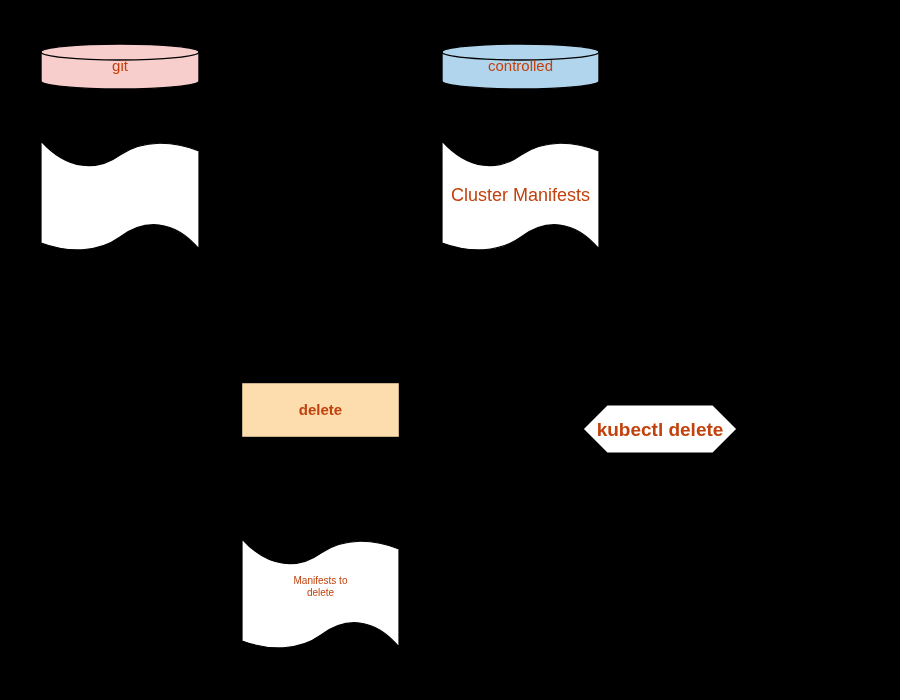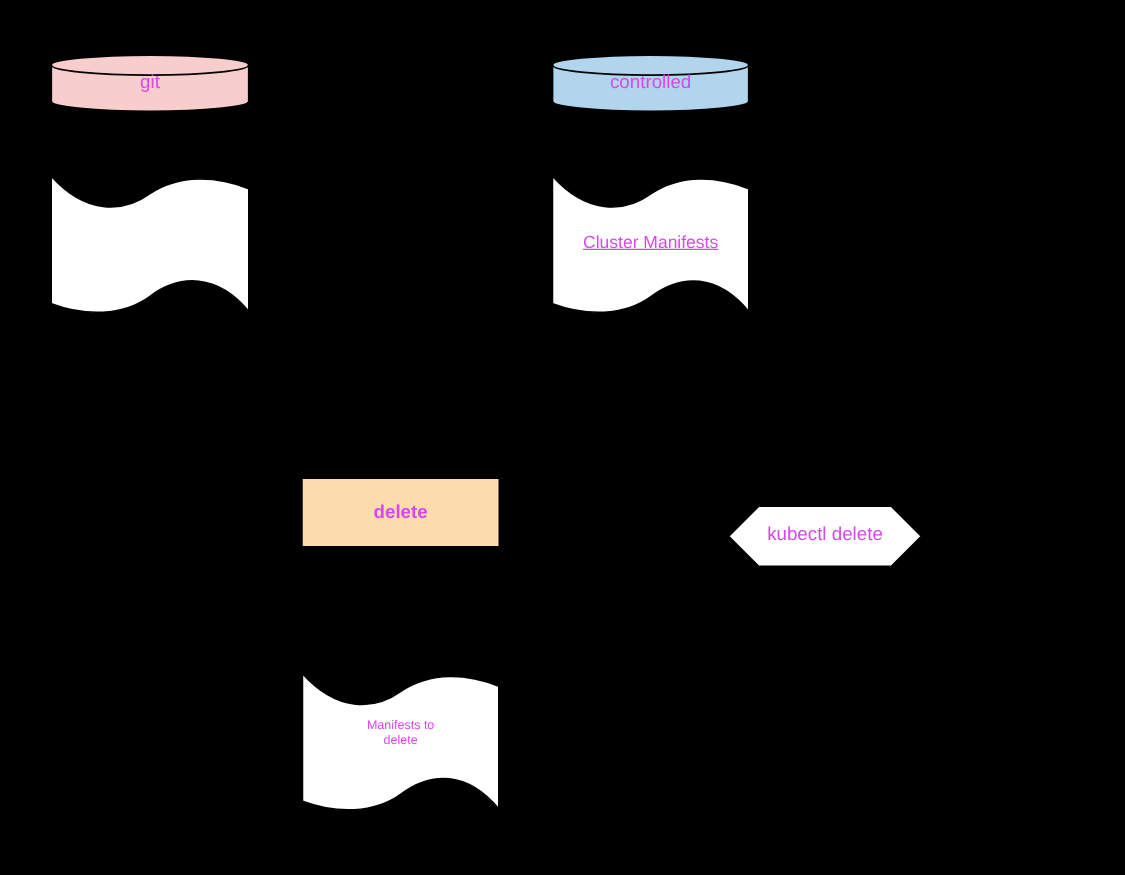--- a/index.html
+++ b/index.html
@@ -33,52 +33,52 @@
     top: 0;
     width: 100%;
     height: 100%;
     overflow: visible;
   }
   .node-label {
     position: absolute;
     left: 0;
     width: 100%;
     text-align: center;
-    color: #d946ef;
+    color: #c2410c;
     line-height: 1.18;
     white-space: pre-line;
     pointer-events: none;
     -webkit-font-smoothing: antialiased;
   }
 
   
   .cyl-git      { left: 40px;  top: 43px;  width: 160px; height: 47px; }
   .cyl-k8s      { left: 441px; top: 43px;  width: 159px; height: 47px; }
   .cyl-git .node-label,
   .cyl-k8s .node-label { top: 14px; font-size: 15px; }
 
   
   .wave-vcm     { left: 40px;  top: 137px; width: 160px; height: 126px; }
   .wave-cm      { left: 441px; top: 137px; width: 159px; height: 126px; }
   .wave-mtd     { left: 241px; top: 535px; width: 159px; height: 126px; }
   .wave-vcm .node-label { top: 40px;  font-size: 15px; }
-  .wave-cm  .node-label { top: 48px;  font-size: 14px; text-decoration: underline; }
+  .wave-cm  .node-label { top: 48px;  font-size: 18px; }
   .wave-mtd .node-label { top: 40px;  font-size: 10px; }
 
   
   .rect-untrak  { left: 241px; top: 382px; width: 159px; height: 56px; }
   .rect-untrak .node-label {
     top: 19px;
     font-size: 15px;
     font-weight: bold;
   }
 
   
   .hex-kubectl  { left: 582px; top: 404px; width: 156px; height: 50px; }
-  .hex-kubectl .node-label { top: 15px; font-size: 15px; }
+  .hex-kubectl .node-label { top: 15px; font-size: 19px; font-weight: bold; }
 </style>
 </head>
 <body>
 
 <div id="canvas">
 
   <div class="node cyl-git">
     <svg class="node-svg" viewBox="0 0 160 47" preserveAspectRatio="none">
       <path d="M 1 9 A 79 8 0 0 1 159 9 L 159 38 A 79 8 0 0 1 1 38 Z" fill="#F8CECC" stroke="#000000" stroke-width="1.4"></path>
       <path d="M 1 9 A 79 8 0 0 0 159 9" fill="none" stroke="#000000" stroke-width="1.4"></path>

